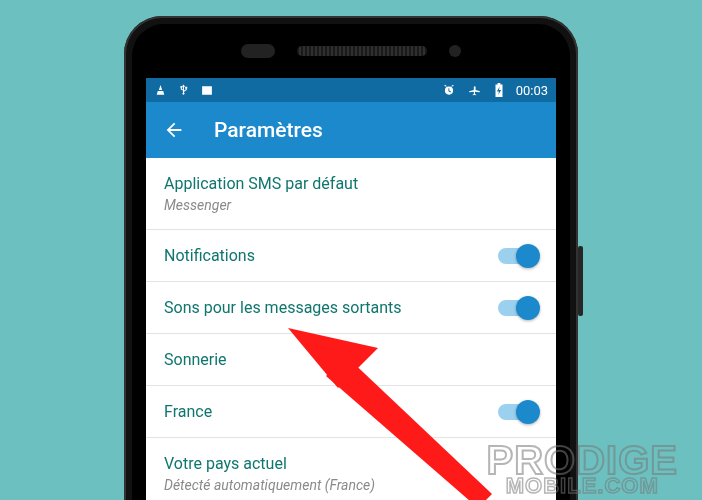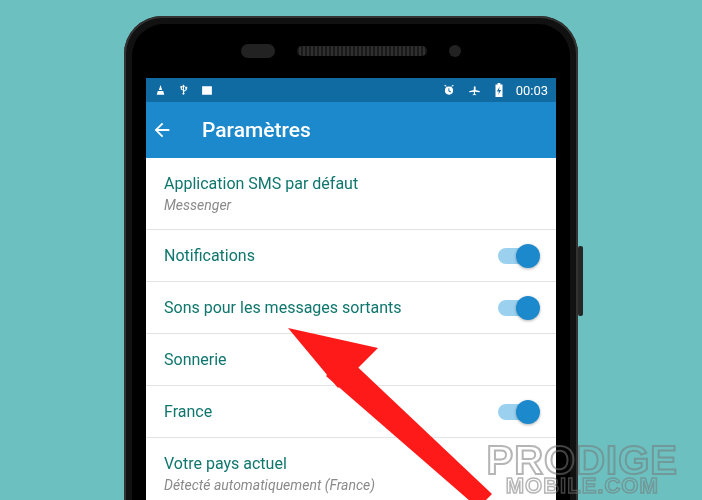--- a/index.html
+++ b/index.html
@@ -71,21 +71,21 @@
   .status-left { display: flex; gap: 10px; align-items: center; }
   .status-right { margin-left: auto; display: flex; gap: 12px; align-items: center; }
   .status-bar svg { display: block; }
   
   .app-bar {
     height: 56px;
     background: #1c89cc;
     color: #fff;
     display: flex;
     align-items: center;
-    padding: 0 4px;
+    padding: 0 16px;
     gap: 28px;
   }
   .app-bar .title {
     font-size: 21px;
     font-weight: 500;
   }
   .back-btn { width: 24px; height: 24px; display: flex; align-items: center; justify-content: center; cursor: pointer; }
   
   .settings-list { background: #fff; }
   .row {

